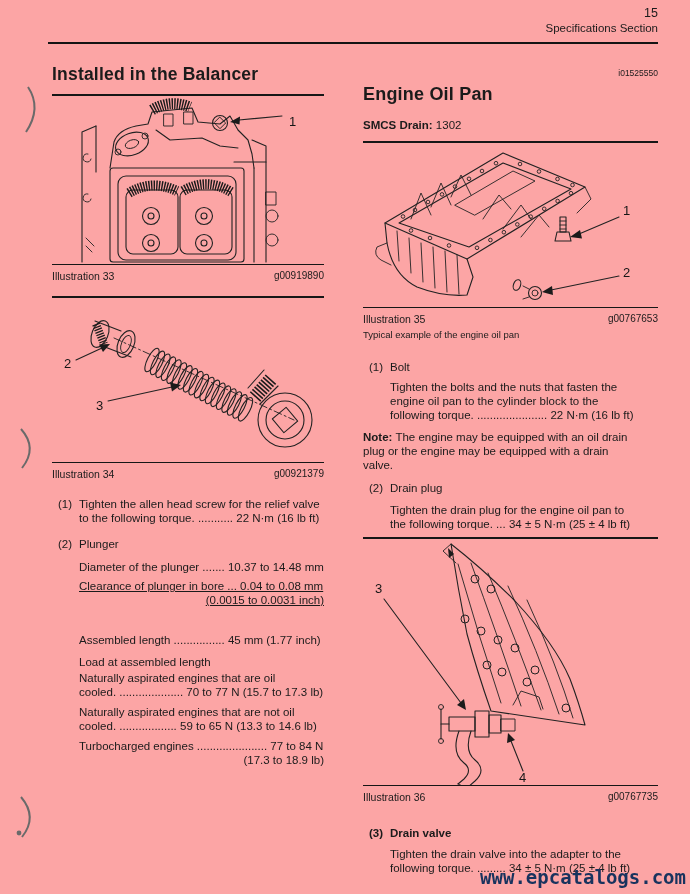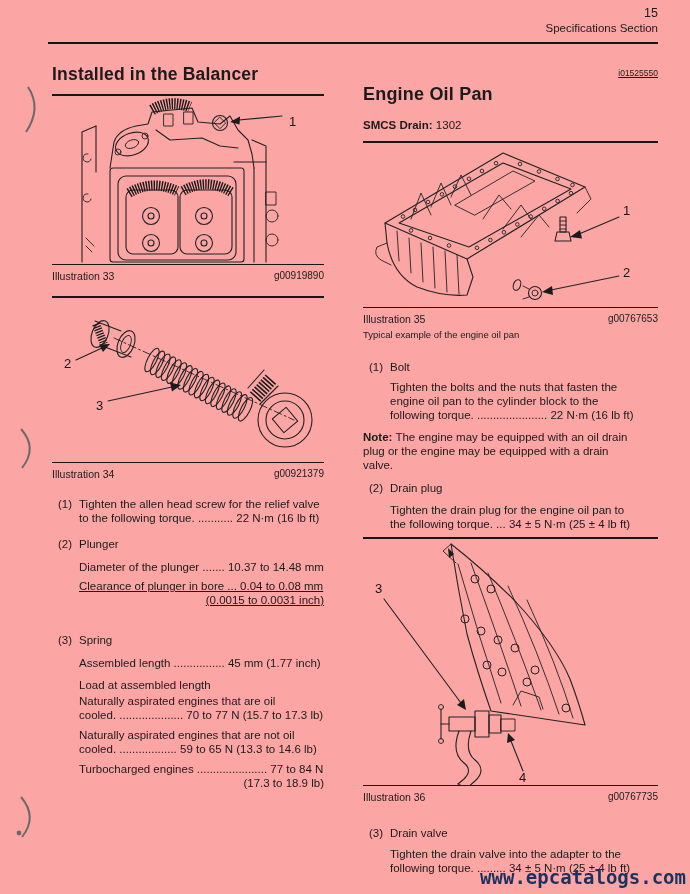--- a/index.html
+++ b/index.html
@@ -23,21 +23,21 @@
   .item-row .body{flex:1;white-space:pre-line;}
   .item-head{padding-left:6px;}
   .item-head .num{display:inline-block;width:21px;}
   .para{margin-left:27px;white-space:pre-line;}
   .spec{margin-left:27px;}
   .spec .l2r{text-align:right;}
   .note{white-space:pre-line;}
   b{font-weight:bold;}
   
   .mb12{margin-bottom:12px;} .mb9{margin-bottom:9px;} .mb8{margin-bottom:8px;}
-  .mb7{margin-bottom:7px;} .mb6{margin-bottom:6px;} .mb5{margin-bottom:5px;}
+  .mb7{margin-bottom:7px;font-weight:bold;} .mb6{margin-bottom:6px;} .mb5{margin-bottom:5px;}
   .mb10{margin-bottom:26px;text-decoration:underline;} .mb2{margin-bottom:2px;}
   .docid{font-size:8.5px;}
   .smcs{font-size:11.5px;}
   
   .watermark{right:4px;top:866px;font-family:"DejaVu Sans Mono",monospace;
              font-weight:bold;font-size:19px;letter-spacing:0;}
   svg{display:block;}
   svg text{font-family:"Liberation Sans","DejaVu Sans",sans-serif;font-size:13px;fill:#161616;}
   .ln{stroke:#222;stroke-width:1.1;fill:none;stroke-linecap:round;stroke-linejoin:round;}
   .thin{stroke-width:.9;}
@@ -193,42 +193,39 @@
     <div class="item-head mb9">
       <span class="num">(2)</span><span>Plunger</span>
     </div>
     <div class="spec mb5">
       <div>Diameter of the plunger ....... 10.37 to 14.48 mm</div>
     </div>
     <div class="spec mb10">
       <div>Clearance of plunger in bore ... 0.04 to 0.08 mm</div>
       <div class="l2r">(0.0015 to 0.0031 inch)</div>
     </div>
-    <div class="item-head mb9">
-      <span class="num">(3)</span><span>Spring</span>
-    </div>
     <div class="spec mb8">
       <div>Assembled length ................ 45 mm (1.77 inch)</div>
     </div>
     <div class="spec mb2">Load at assembled length</div>
     <div class="spec mb6">
       <div>Naturally aspirated engines that are oil</div>
       <div>cooled. .................... 70 to 77 N (15.7 to 17.3 lb)</div>
     </div>
     <div class="spec mb6">
       <div>Naturally aspirated engines that are not oil</div>
       <div>cooled. .................. 59 to 65 N (13.3 to 14.6 lb)</div>
     </div>
     <div class="spec">
       <div>Turbocharged engines ...................... 77 to 84 N</div>
       <div class="l2r">(17.3 to 18.9 lb)</div>
     </div>
   </div>
 
-  <div class="abs docid" style="left:363px;top:68px;width:295px;text-align:right;text-decoration:underline;">i01525550</div>
+  <div class="abs docid" style="left:363px;top:68px;width:295px;text-align:right;">i01525550</div>
   <div class="abs h1" style="left:363px;top:84px;font-size:18px;">Engine Oil Pan</div>
   <div class="abs smcs" style="left:363px;top:119px;">
     <b>SMCS Drain:</b><span> 1302</span>
   </div>
 
   <div class="abs figure" style="left:363px;top:141px;width:295px;">
     <svg class="art" width="295" height="164" viewBox="0 0 295 164">
 
       <polygon class="ln" points="22,80 140,10 222,44 104,116"></polygon>
       <polygon class="ln" points="36,80 140,20 208,46 106,104"></polygon>

